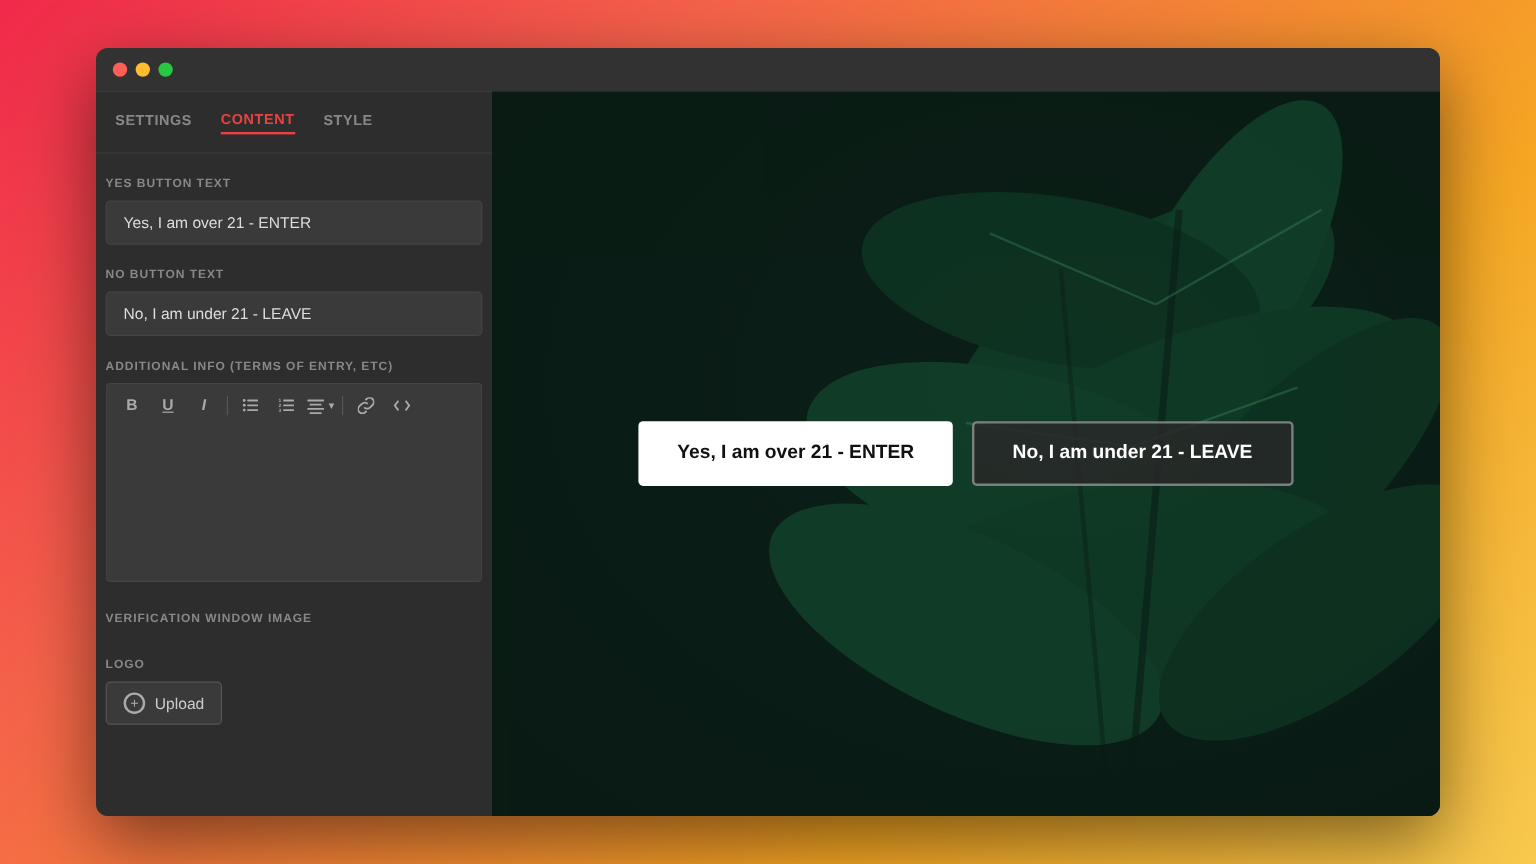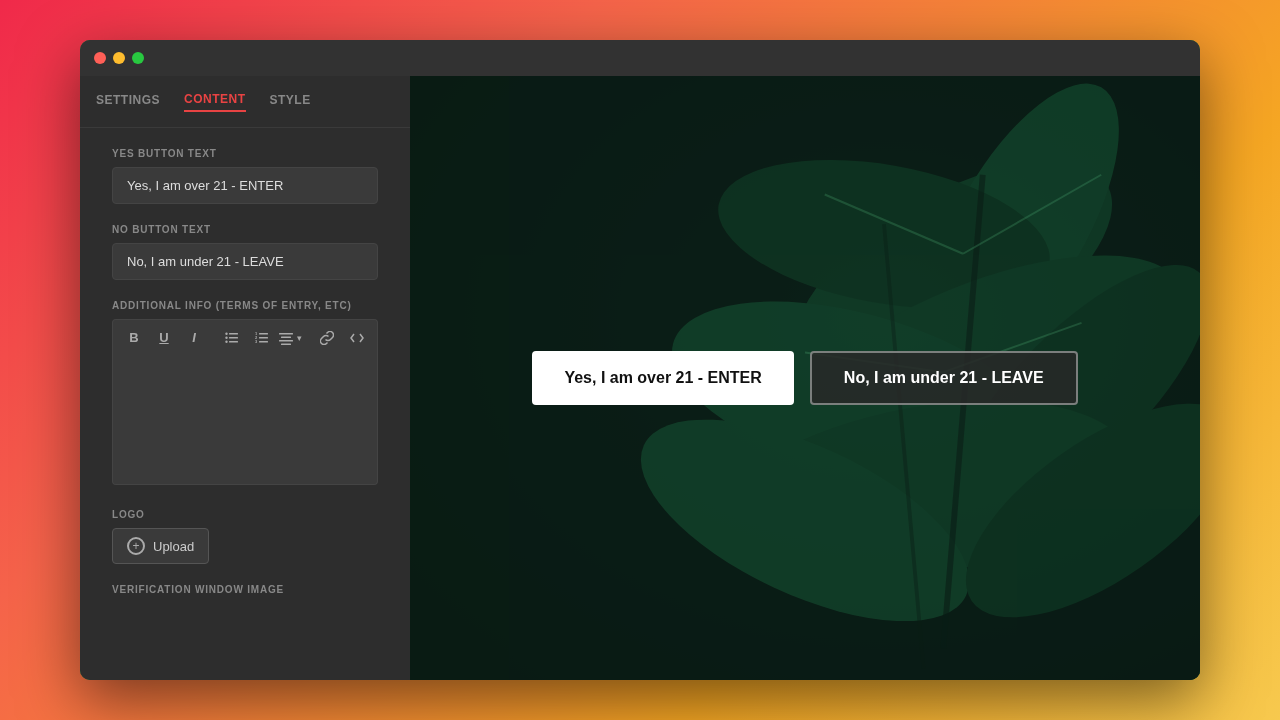--- a/index.html
+++ b/index.html
@@ -81,21 +81,21 @@
       text-transform: uppercase;
     }
 
     .tab.active {
       color: #e84343;
       border-bottom: 2px solid #e84343;
       text-align: center;
     }
 
     .panel-content {
-      padding: 20px 32px;
+      padding: 20px 8px;
       display: flex;
       flex-direction: column;
       gap: 20px;
     }
 
     .field-label {
       font-size: 10px;
       font-weight: 700;
       letter-spacing: 0.8px;
       color: #888;
@@ -364,29 +364,29 @@
               <svg width="14" height="14" viewBox="0 0 14 14" fill="none" stroke="#aaa" stroke-width="1.5">
                   <polyline points="4,3 1,7 4,11"></polyline>
                   <polyline points="10,3 13,7 10,11"></polyline>
                 </svg>
             </button>
           </div>
           <textarea class="rich-text-area" style=""></textarea>
         </div>
 
         <div>
+          <div class="field-label">VERIFICATION WINDOW IMAGE</div>
+        </div>
+
+        <div>
           <div class="field-label">LOGO</div>
           <button class="upload-btn">
             <div class="upload-icon">+</div>
             <span>Upload</span>
           </button>
-        </div>
-
-        <div>
-          <div class="field-label">VERIFICATION WINDOW IMAGE</div>
         </div>
 
       </div>
     </div>
 
     <div class="preview-area">
 
       <div class="preview-bg"></div>
 
       <svg class="leaf-bg" viewBox="0 0 800 640" preserveAspectRatio="xMidYMid slice" xmlns="http://www.w3.org/2000/svg">

